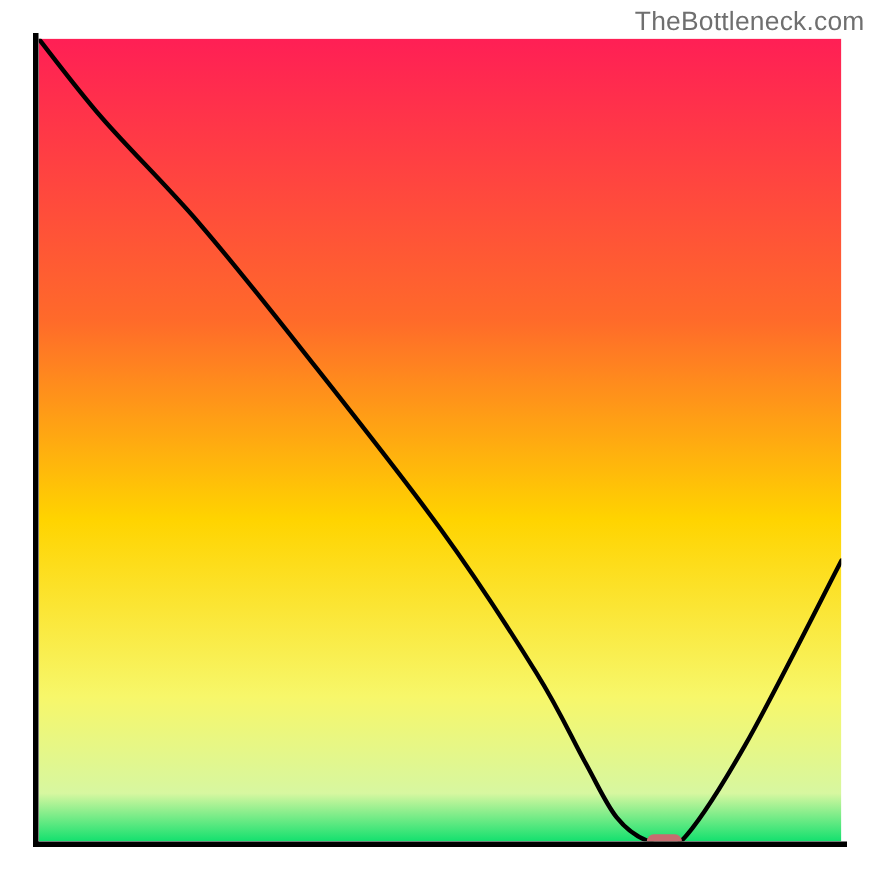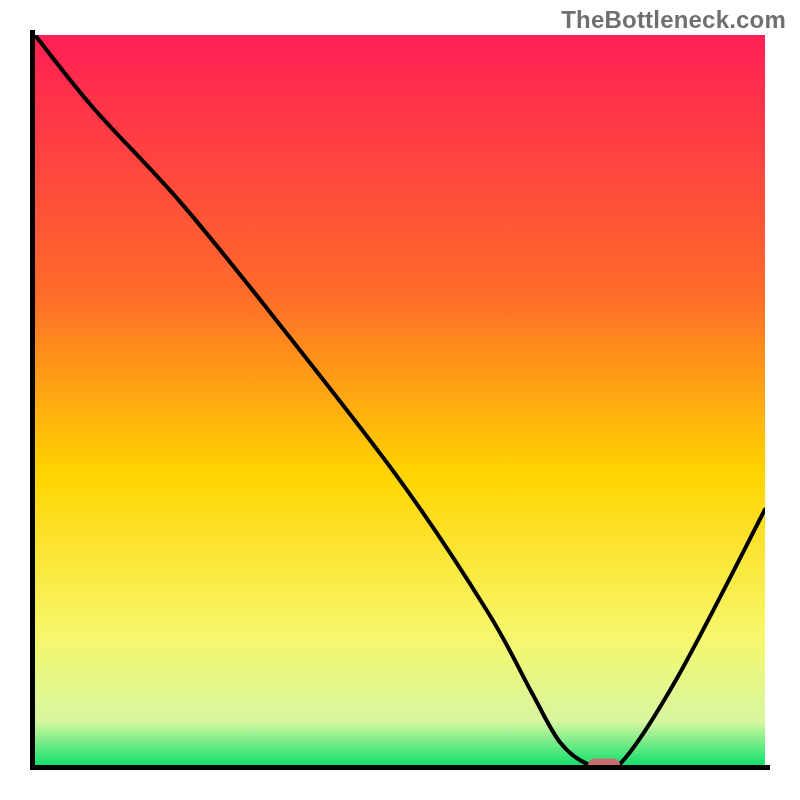--- a/index.html
+++ b/index.html
@@ -14,21 +14,21 @@
   .container {
     position: relative;
     width: 800px;
     height: 800px;
   }
   .watermark {
     position: absolute;
     top: 6px;
     right: 14px;
     font-size: 24px;
-    font-weight: 700;
+    font-weight: 400;
     color: #6f6f6f;
     letter-spacing: 0.2px;
     z-index: 10;
   }
   .plot-area {
     position: absolute;
     left: 35px;
     top: 35px;
     width: 730px;
     height: 730px;

